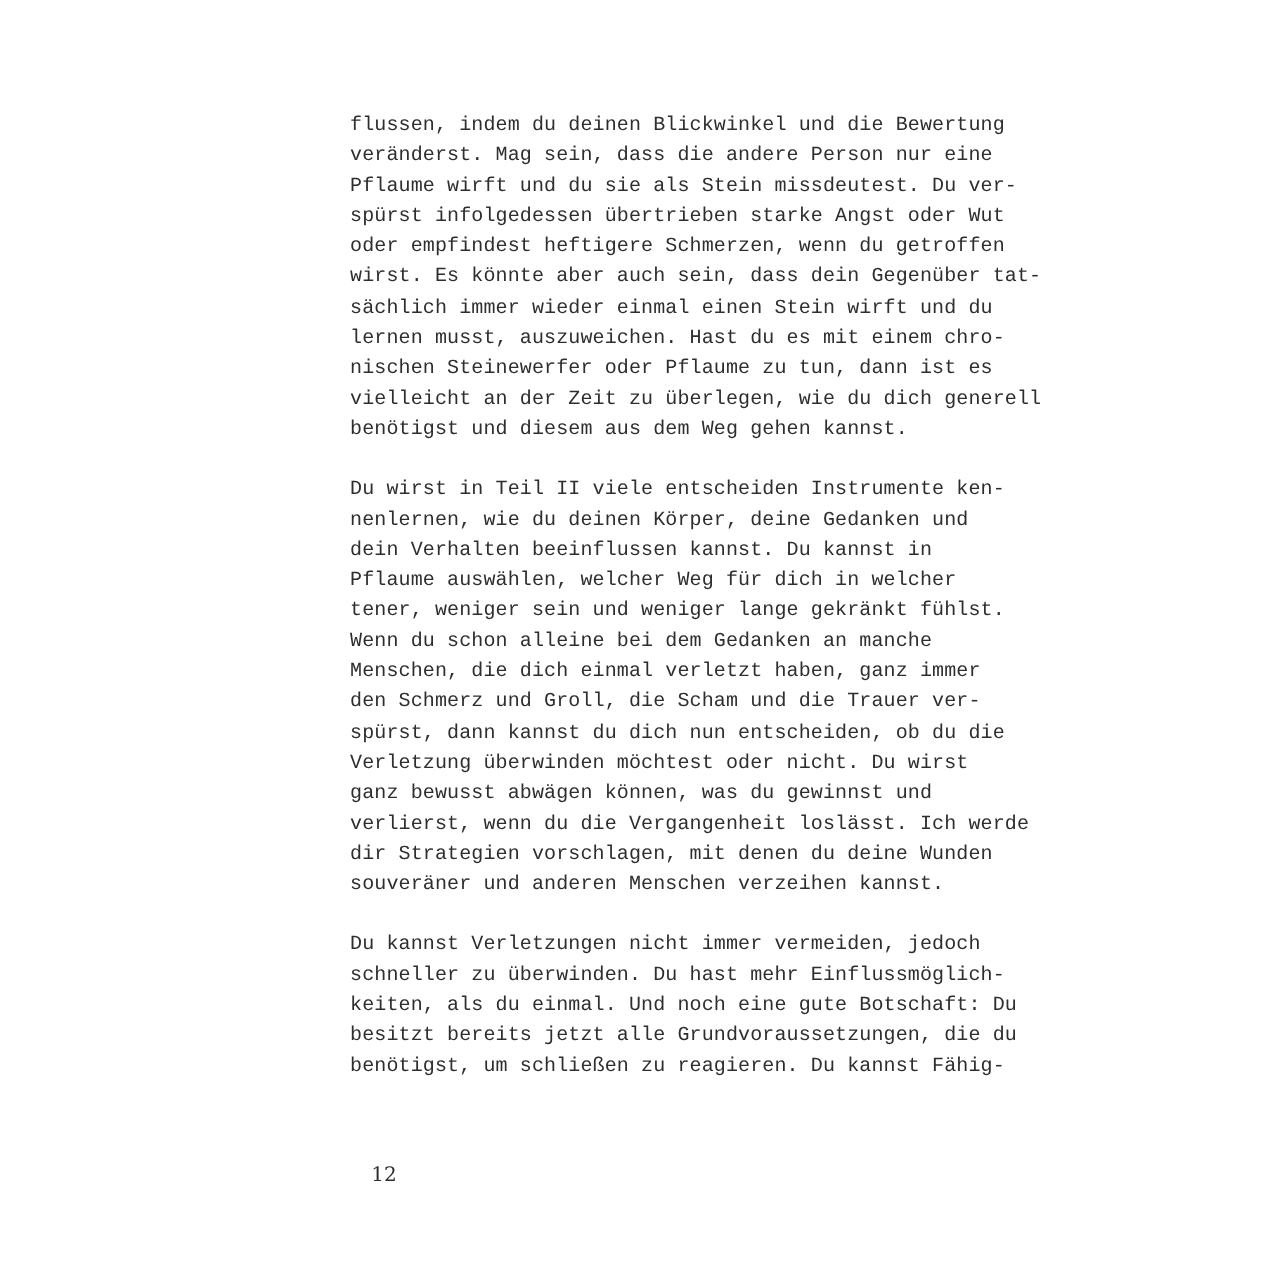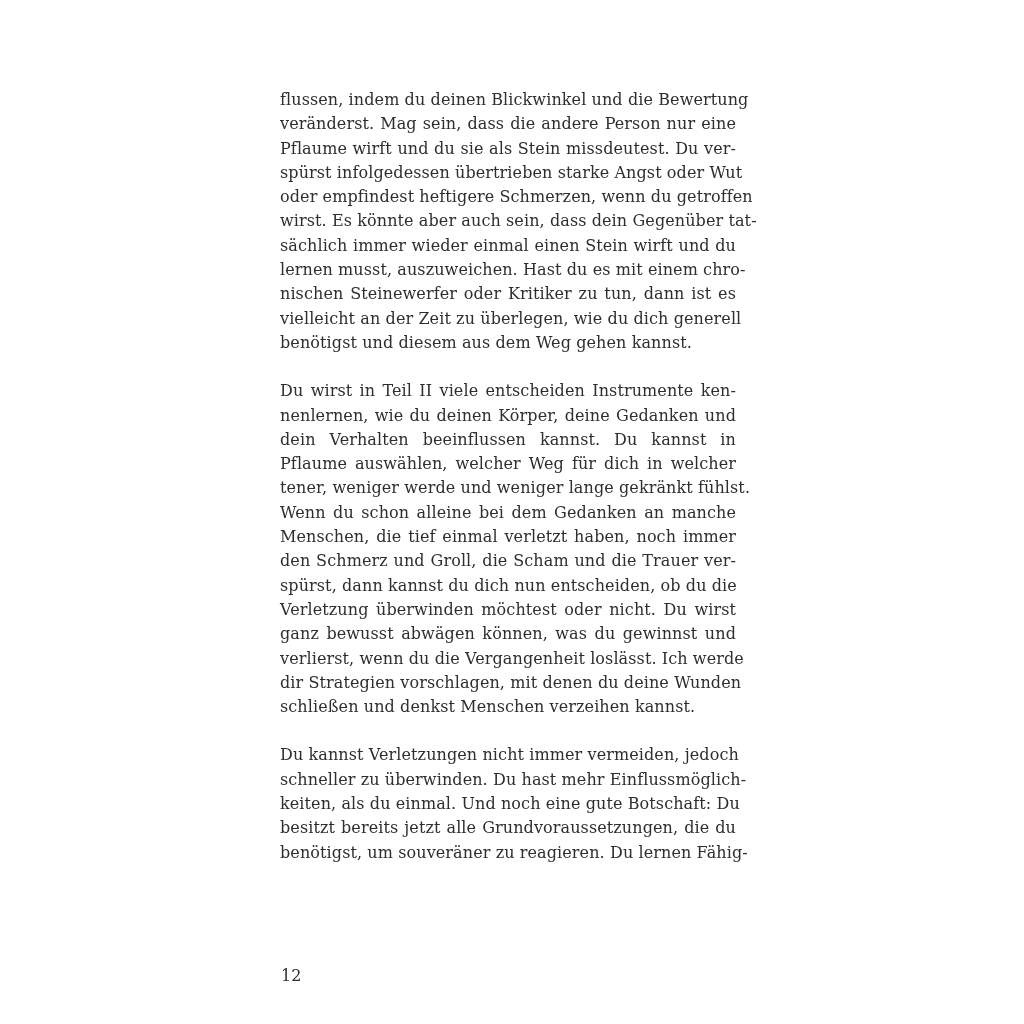--- a/index.html
+++ b/index.html
@@ -17,79 +17,79 @@
     overflow: hidden;
   }
   .text-block {
     position: absolute;
     left: 280px;
     top: 88px;
     width: 456px;
   }
   .paragraph {
     margin: 0 0 24px 0;
+    font-family: Liberation Mono, monospace;
   }
   .line {
     font-size: 16px;
     line-height: 24.3px;
     text-align: justify;
     text-align-last: justify;
     text-justify: inter-word;
     white-space: nowrap;
     letter-spacing: 0.1px;
   }
   .line.last {
     text-align-last: left;
   }
   .page-number {
     position: absolute;
-    left: 281px;
+    left: 297px;
     top: 929px;
     font-size: 16px;
     line-height: 22px;
     color: #2e2e2e;
-    margin-top: 36px;
   }
 </style>
 </head>
 <body>
 
 <div class="book-page">
   <div class="text-block">
       <div class="paragraph">
         <div class="line">flussen, indem du deinen Blickwinkel und die Bewertung</div>
         <div class="line">veränderst. Mag sein, dass die andere Person nur eine</div>
         <div class="line">Pflaume wirft und du sie als Stein missdeutest. Du ver-</div>
         <div class="line">spürst infolgedessen übertrieben starke Angst oder Wut</div>
         <div class="line">oder empfindest heftigere Schmerzen, wenn du getroffen</div>
         <div class="line">wirst. Es könnte aber auch sein, dass dein Gegenüber tat-</div>
         <div class="line">sächlich immer wieder einmal einen Stein wirft und du</div>
         <div class="line">lernen musst, auszuweichen. Hast du es mit einem chro-</div>
-        <div class="line">nischen Steinewerfer oder Kritiker zu tun, dann ist es</div>
+        <div class="line">nischen Steinewerfer oder Pflaume zu tun, dann ist es</div>
         <div class="line">vielleicht an der Zeit zu überlegen, wie du dich generell</div>
         <div class="line last">benötigst und diesem aus dem Weg gehen kannst.</div>
       </div>
       <div class="paragraph">
         <div class="line">Du wirst in Teil II viele entscheiden Instrumente ken-</div>
         <div class="line">nenlernen, wie du deinen Körper, deine Gedanken und</div>
         <div class="line">dein Verhalten beeinflussen kannst. Du kannst in</div>
         <div class="line">Pflaume auswählen, welcher Weg für dich in welcher</div>
-        <div class="line">tener, weniger werde und weniger lange gekränkt fühlst.</div>
+        <div class="line">tener, weniger sein und weniger lange gekränkt fühlst.</div>
         <div class="line">Wenn du schon alleine bei dem Gedanken an manche</div>
-        <div class="line">Menschen, die tief einmal verletzt haben, noch immer</div>
+        <div class="line">Menschen, die dich einmal verletzt haben, ganz immer</div>
         <div class="line">den Schmerz und Groll, die Scham und die Trauer ver-</div>
         <div class="line">spürst, dann kannst du dich nun entscheiden, ob du die</div>
         <div class="line">Verletzung überwinden möchtest oder nicht. Du wirst</div>
         <div class="line">ganz bewusst abwägen können, was du gewinnst und</div>
         <div class="line">verlierst, wenn du die Vergangenheit loslässt. Ich werde</div>
         <div class="line">dir Strategien vorschlagen, mit denen du deine Wunden</div>
-        <div class="line last">schließen und denkst Menschen verzeihen kannst.</div>
+        <div class="line last">souveräner und anderen Menschen verzeihen kannst.</div>
       </div>
       <div class="paragraph">
         <div class="line">Du kannst Verletzungen nicht immer vermeiden, jedoch</div>
         <div class="line">schneller zu überwinden. Du hast mehr Einflussmöglich-</div>
         <div class="line">keiten, als du einmal. Und noch eine gute Botschaft: Du</div>
         <div class="line">besitzt bereits jetzt alle Grundvoraussetzungen, die du</div>
-        <div class="line last">benötigst, um souveräner zu reagieren. Du lernen Fähig-</div>
+        <div class="line last">benötigst, um schließen zu reagieren. Du kannst Fähig-</div>
       </div>
     </div>
   <div class="page-number">12</div>
 </div>
 
 </body></html>

